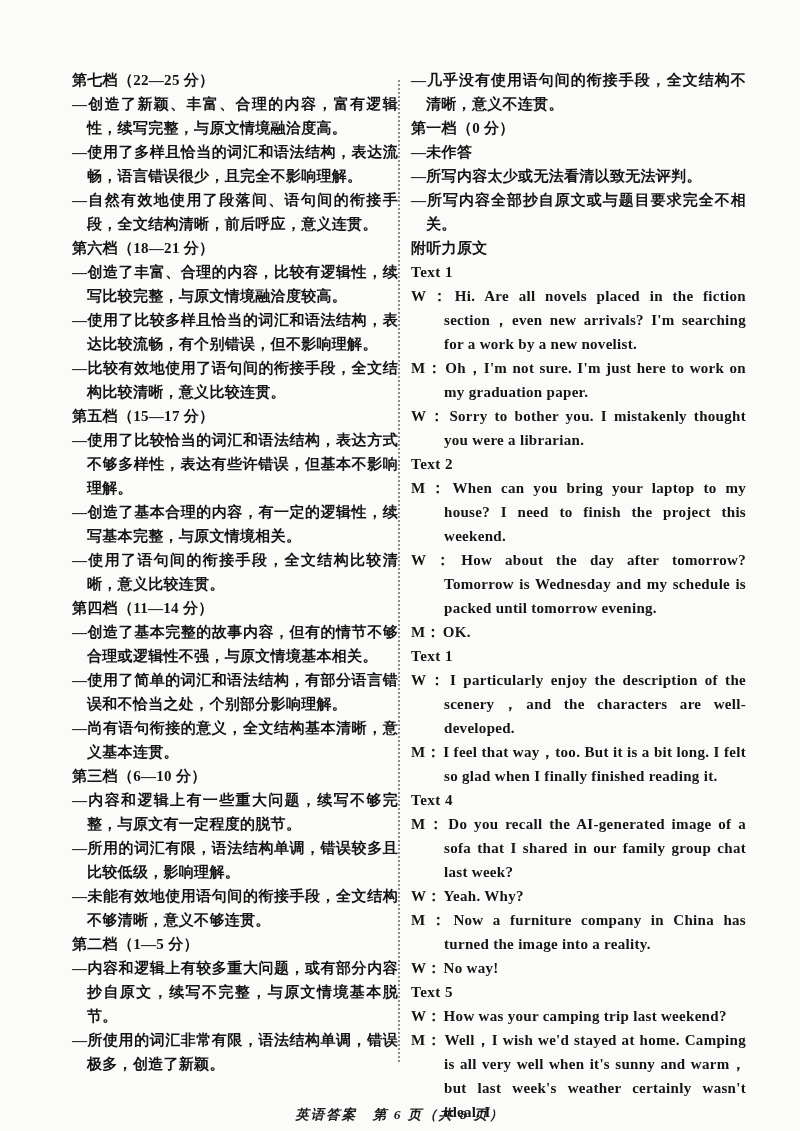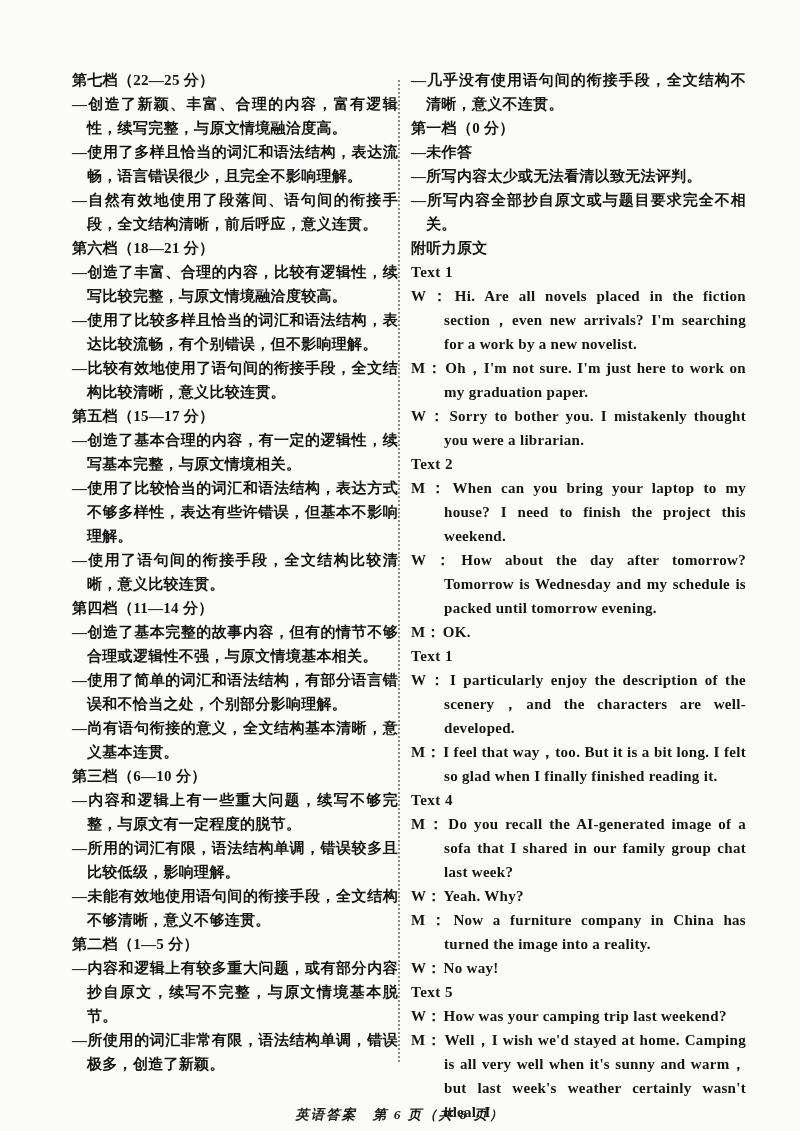--- a/index.html
+++ b/index.html
@@ -76,22 +76,22 @@
   <div class="col col-left" id="col-left">
       <div class="blk heading">第七档（22—25 分）</div>
       <div class="blk item">—创造了新颖、丰富、合理的内容，富有逻辑性，续写完整，与原文情境融洽度高。</div>
       <div class="blk item">—使用了多样且恰当的词汇和语法结构，表达流畅，语言错误很少，且完全不影响理解。</div>
       <div class="blk item">—自然有效地使用了段落间、语句间的衔接手段，全文结构清晰，前后呼应，意义连贯。</div>
       <div class="blk heading">第六档（18—21 分）</div>
       <div class="blk item">—创造了丰富、合理的内容，比较有逻辑性，续写比较完整，与原文情境融洽度较高。</div>
       <div class="blk item">—使用了比较多样且恰当的词汇和语法结构，表达比较流畅，有个别错误，但不影响理解。</div>
       <div class="blk item">—比较有效地使用了语句间的衔接手段，全文结构比较清晰，意义比较连贯。</div>
       <div class="blk heading">第五档（15—17 分）</div>
+      <div class="blk item">—使用了比较恰当的词汇和语法结构，表达方式不够多样性，表达有些许错误，但基本不影响理解。</div>
       <div class="blk item">—创造了基本合理的内容，有一定的逻辑性，续写基本完整，与原文情境相关。</div>
-      <div class="blk item">—使用了比较恰当的词汇和语法结构，表达方式不够多样性，表达有些许错误，但基本不影响理解。</div>
       <div class="blk item">—使用了语句间的衔接手段，全文结构比较清晰，意义比较连贯。</div>
       <div class="blk heading">第四档（11—14 分）</div>
       <div class="blk item">—创造了基本完整的故事内容，但有的情节不够合理或逻辑性不强，与原文情境基本相关。</div>
       <div class="blk item">—使用了简单的词汇和语法结构，有部分语言错误和不恰当之处，个别部分影响理解。</div>
       <div class="blk item">—尚有语句衔接的意义，全文结构基本清晰，意义基本连贯。</div>
       <div class="blk heading">第三档（6—10 分）</div>
       <div class="blk item">—内容和逻辑上有一些重大问题，续写不够完整，与原文有一定程度的脱节。</div>
       <div class="blk item">—所用的词汇有限，语法结构单调，错误较多且比较低级，影响理解。</div>
       <div class="blk item">—未能有效地使用语句间的衔接手段，全文结构不够清晰，意义不够连贯。</div>
       <div class="blk heading">第二档（1—5 分）</div>

